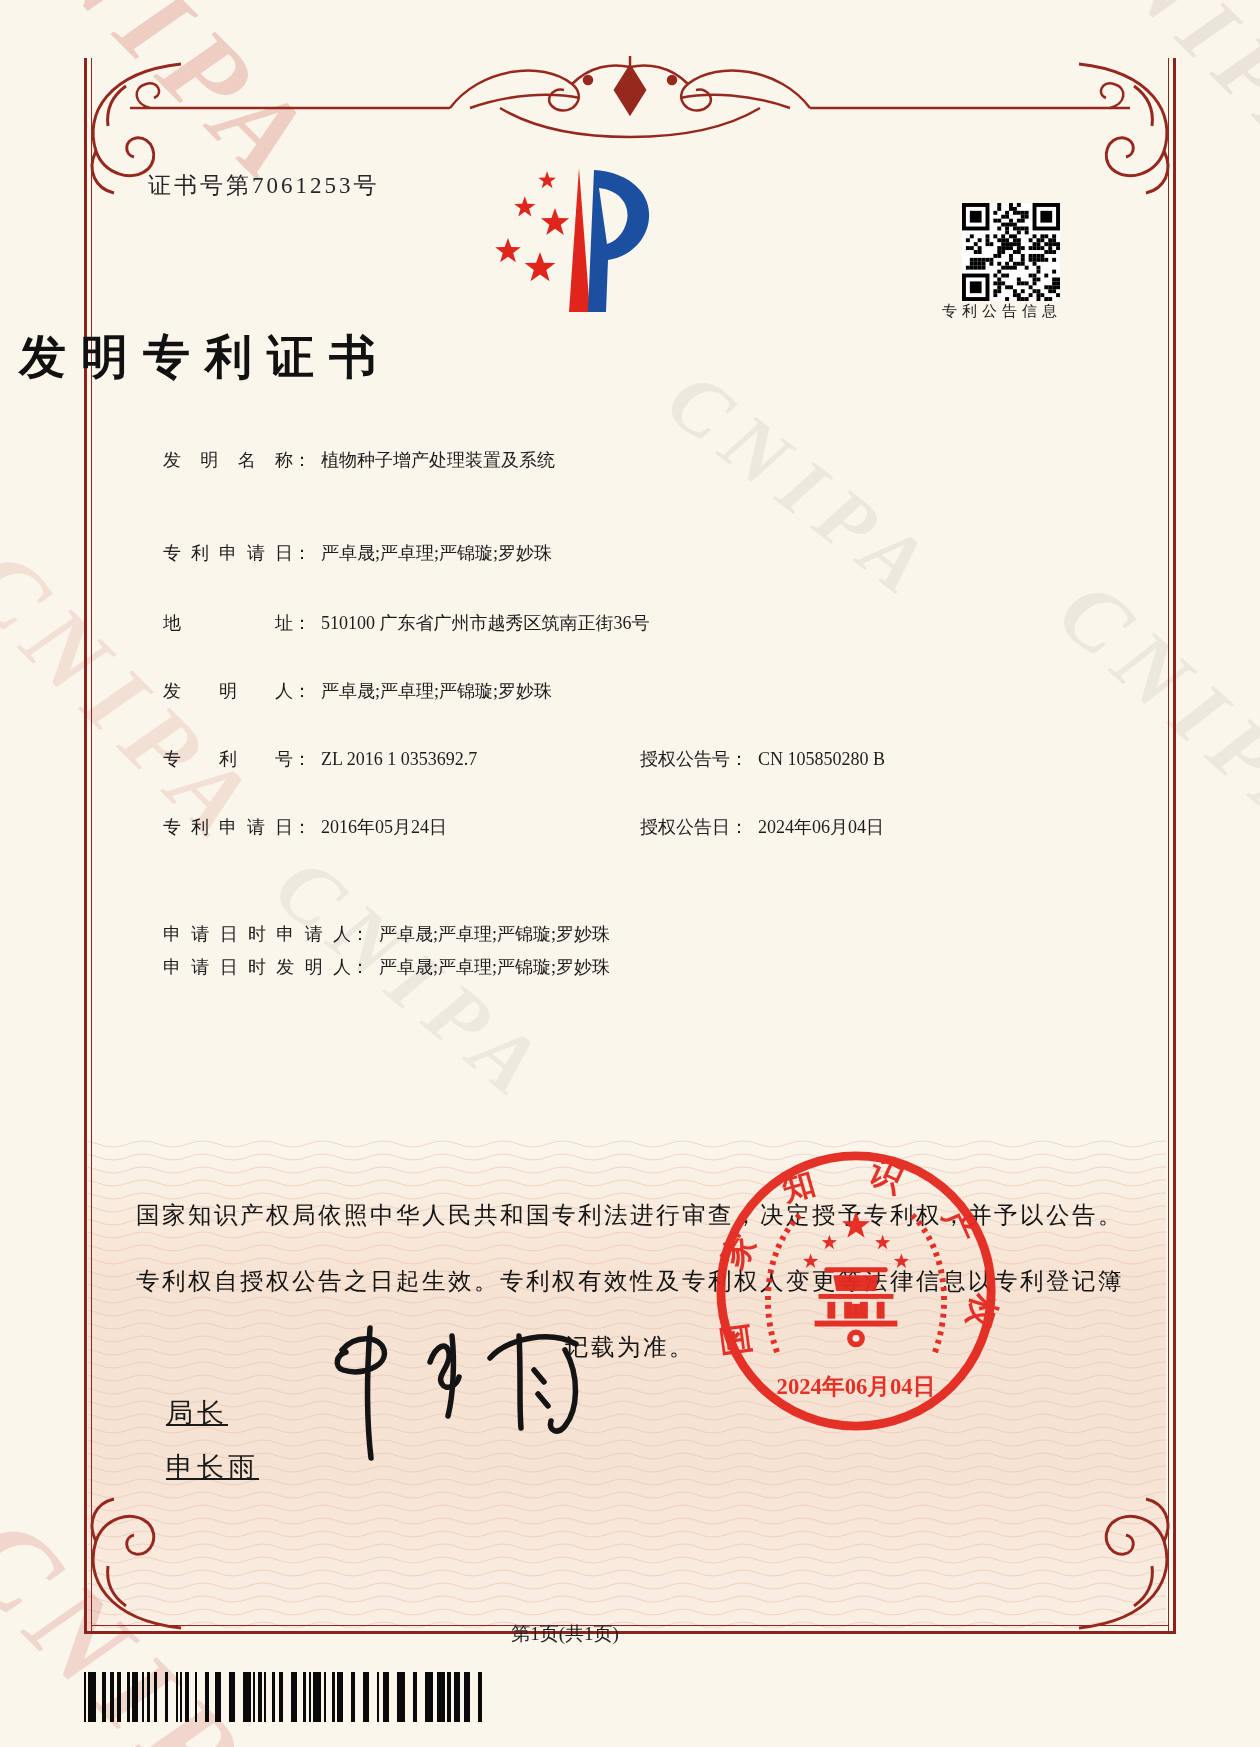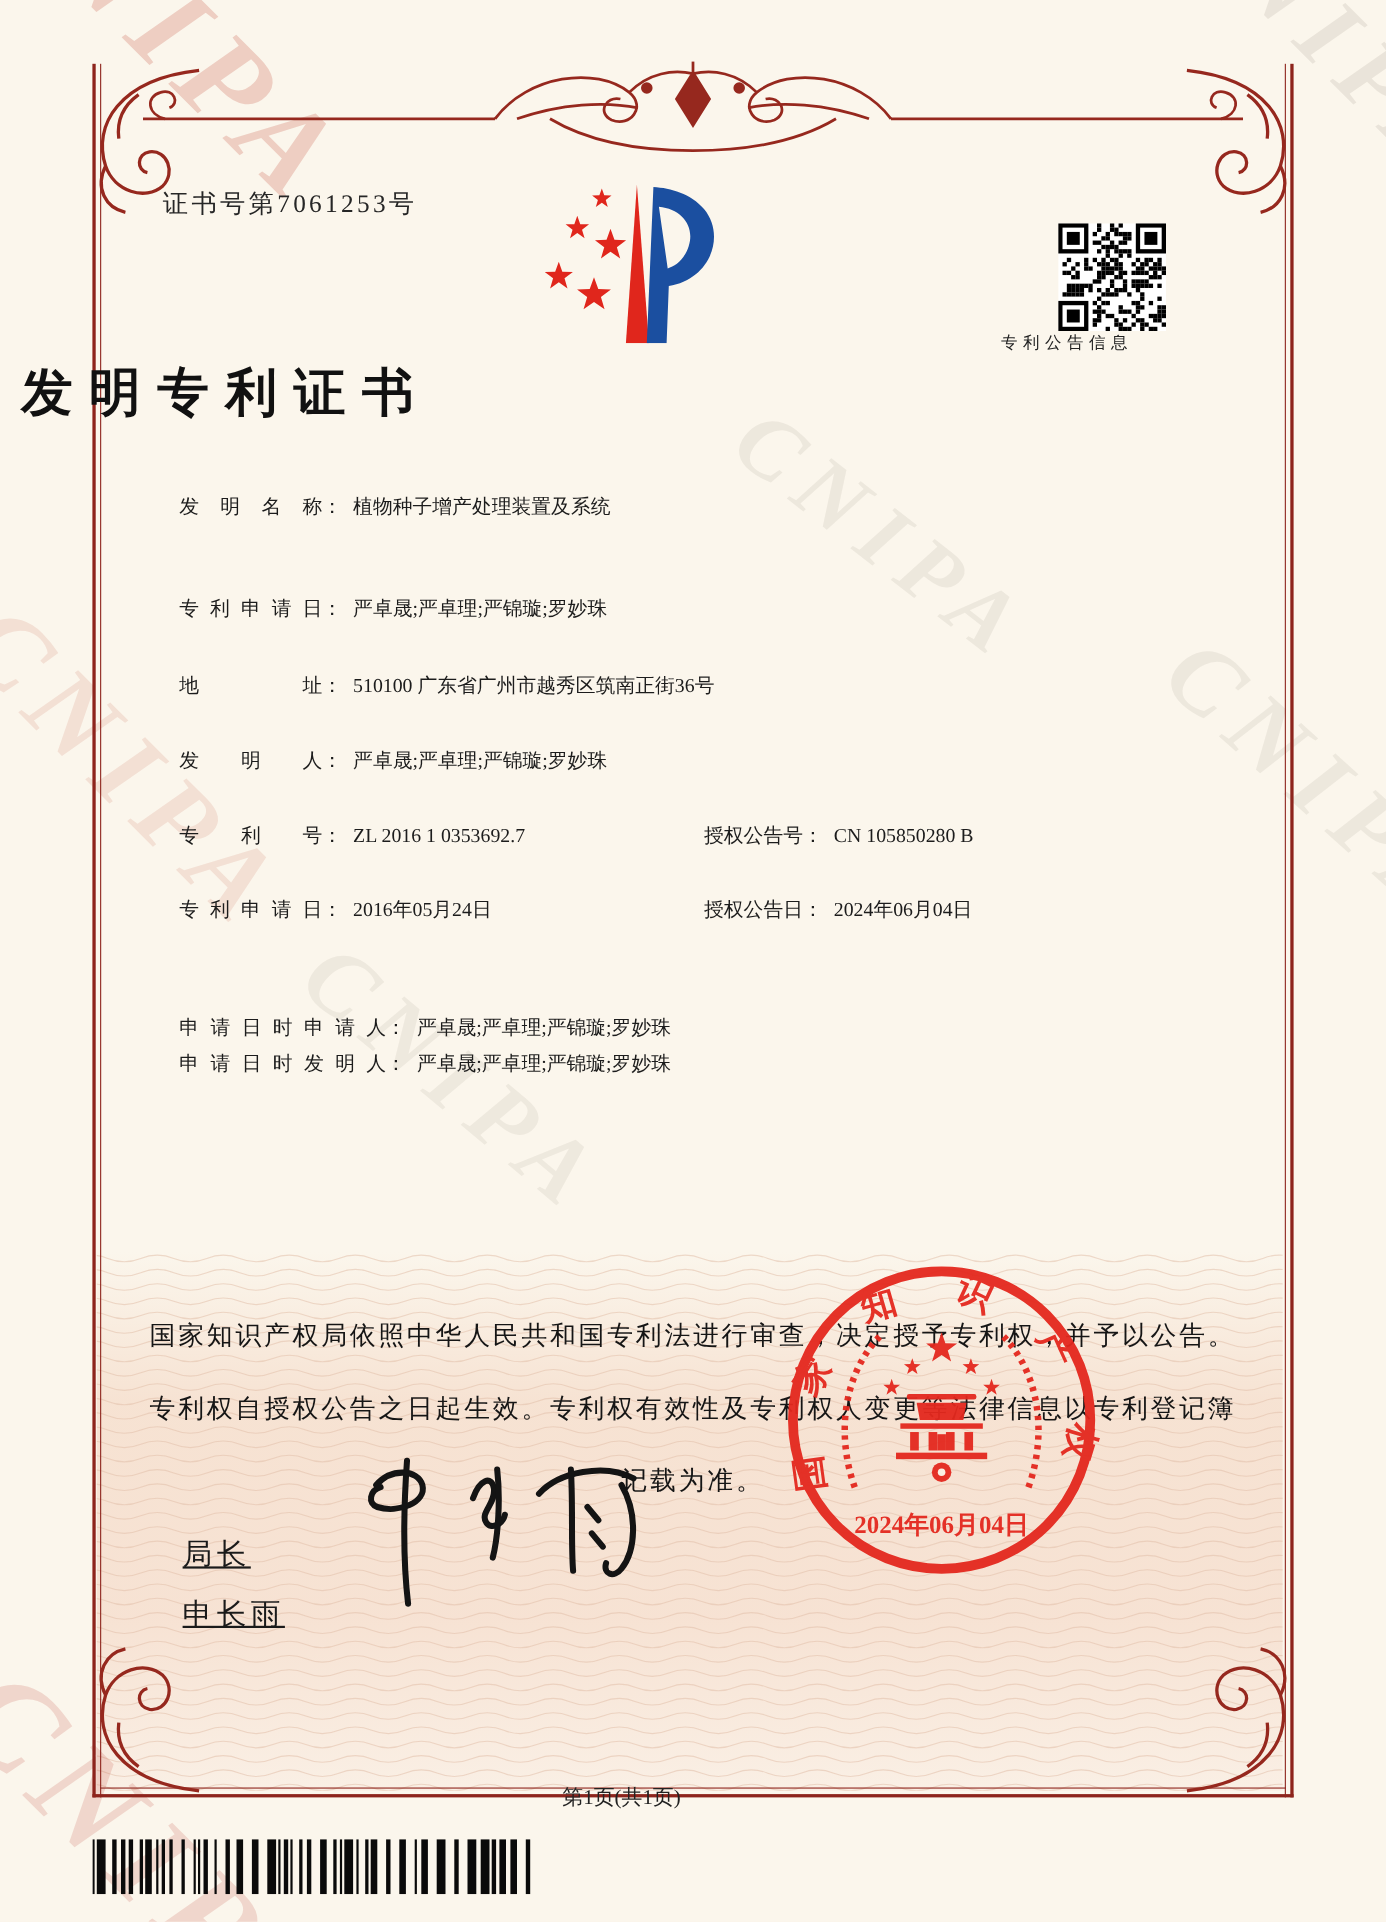--- a/index.html
+++ b/index.html
@@ -14,21 +14,21 @@
   .vline.inner-r{left:1168px;width:1px;}
   .hline-b{position:absolute;left:84px;top:1631px;width:1092px;height:3px;background:#8d241c;}
   .hline-b2{position:absolute;left:91px;top:1625px;width:1078px;height:1px;background:#8d241c;}
   .corner{position:absolute;width:120px;height:140px;}
   
   .wm{position:absolute;font-family:"Liberation Serif","DejaVu Serif",serif;
       font-style:italic;font-weight:bold;letter-spacing:14px;pointer-events:none;white-space:nowrap;}
   
   .certno{left:148px;top:170px;font-size:23px;letter-spacing:3px;color:#262626;text-align:right;}
   .qr{left:962px;top:203px;width:98px;height:98px;}
-  .qrcap{left:880px;top:302px;width:180px;text-align:center;font-size:15px;letter-spacing:5px;color:#222;}
+  .qrcap{left:912px;top:302px;width:180px;text-align:center;font-size:15px;letter-spacing:5px;color:#222;}
   .title{left:0;top:326px;width:1130px;text-align:left;font-size:47px;font-weight:700;
          letter-spacing:15px;color:#111;padding-left:19px;}
   
   .row{position:absolute;left:163px;font-size:18px;white-space:nowrap;color:#1c1c1c;}
   .lbl{display:inline-block;width:130px;text-align:justify;text-align-last:justify;
        -moz-text-align-last:justify;vertical-align:bottom;}
   .lbl.wide{width:188px;}
   .colon{display:inline-block;margin-right:10px;}
   .col2{position:absolute;left:477px;top:0;white-space:nowrap;text-align:center;}
   

